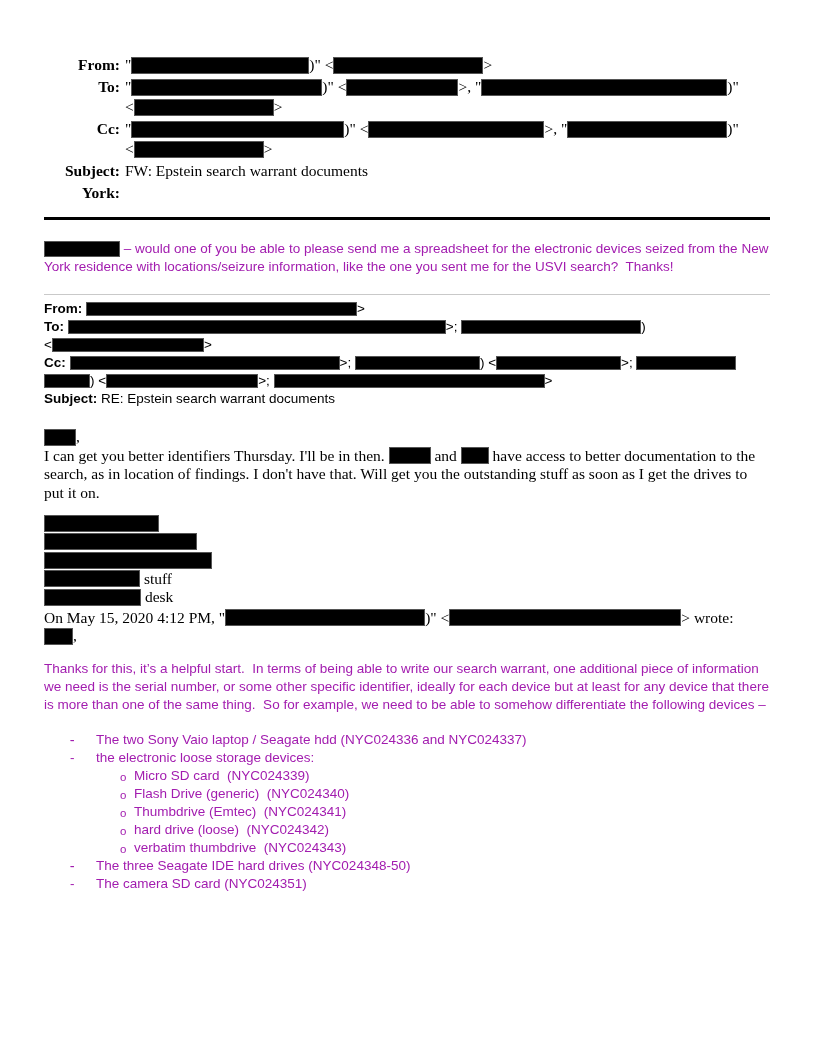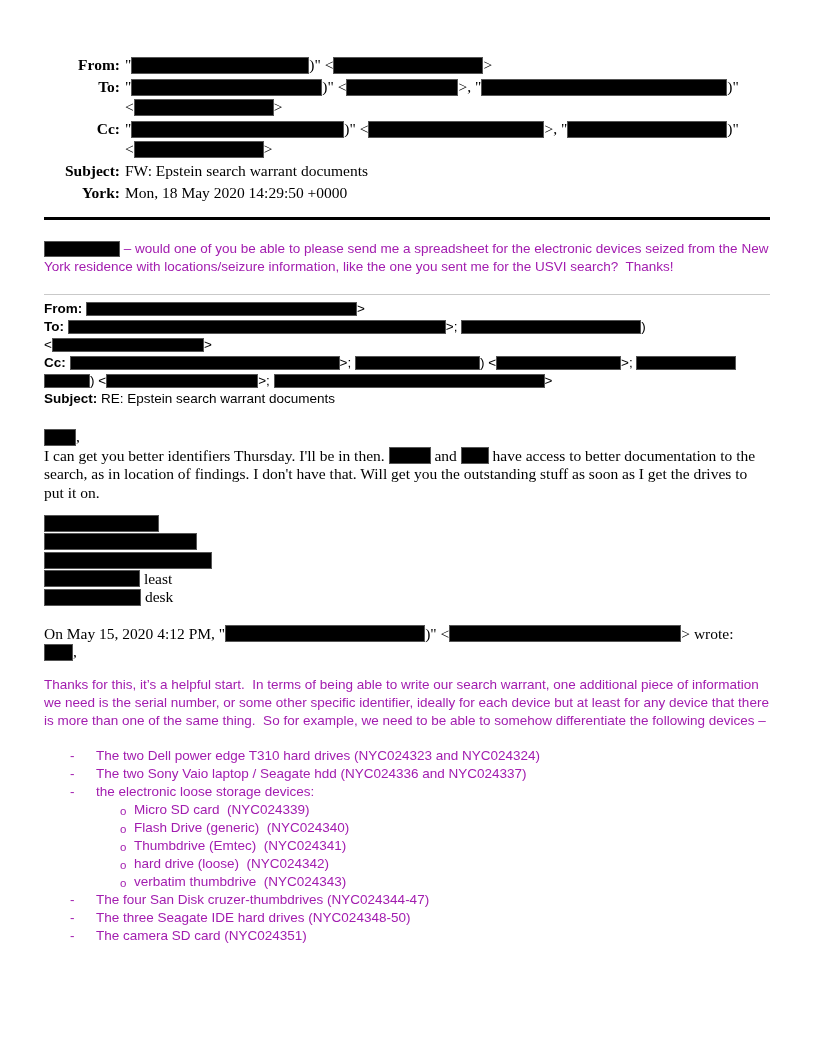--- a/index.html
+++ b/index.html
@@ -25,21 +25,21 @@
   .sans { font-family:"Liberation Sans","DejaVu Sans",sans-serif; font-size:13.5px; line-height:18px; }
   .blue { color:#a21caf; }
   .intro { margin-top:20px; white-space:pre-wrap; }
   .header2 { margin-top:5px; color:#000; }
   .h2row b { font-weight:700; }
   
   .reply { margin-top:20px; line-height:18.5px; }
   .reply p { line-height:18.5px; }
   .signature { margin-top:12px; }
   .sigline { line-height:18.5px; }
-  .quoteline { margin-top:18px; }
+  .quoteline { margin-top:2px; }
   
   .qpara { margin-top:14px; white-space:pre-wrap; }
   .qlist { margin-top:17px; }
   .li { position:relative; line-height:18px; white-space:pre-wrap; }
   .li1 { padding-left:52px; }
   .li1 > .bullet { position:absolute; left:26px; }
   .li2 { padding-left:90px; }
   .li2 > .bullet { position:absolute; left:76px; font-size:11.5px; top:1px; }
 </style>
 </head>
@@ -59,21 +59,20 @@
     <div class="h1row">
       <div class="h1label">Cc:</div>
       <div class="h1val"><span>"</span><span class="bar" style="width: 213px;"></span><span>)" &lt;</span><span class="bar" style="width: 176px;"></span><span>&gt;, "</span><span class="bar" style="width: 160px;"></span><span>)"</span><br><span>&lt;</span><span class="bar" style="width: 130px;"></span><span>&gt;</span></div>
     </div>
     <div class="h1row">
       <div class="h1label">Subject:</div>
       <div class="h1val">FW: Epstein search warrant documents</div>
     </div>
     <div class="h1row">
       <div class="h1label">York:</div>
-      <div class="h1val">Mon, 18 May 2020 14:29:50 +0000</div>
     </div>
   </div>
 
   <div class="rule-thick"></div>
 
   <div class="sans blue intro"><span class="bar" style="width: 76px;"></span><span> – would one of you be able to please send me a spreadsheet for the electronic devices seized from the New York residence with locations/seizure information, like the one you sent me for the USVI search?  Thanks!</span></div>
 
   <div class="rule-thin"></div>
 
   <div class="sans header2">
@@ -83,36 +82,36 @@
     <div class="h2row"><b>Subject:</b><span> RE: Epstein search warrant documents</span></div>
   </div>
 
   <div class="serif reply">
     <div><span class="bar" style="width: 32px;"></span><span>,</span></div>
     <p><span>I can get you better identifiers Thursday. I'll be in then. </span><span class="bar" style="width: 42px;"></span><span> and </span><span class="bar" style="width: 28px;"></span><span> have access to better documentation to the search, as in location of findings. I don't have that. Will get you the outstanding stuff as soon as I get the drives to put it on.</span></p>
     <div class="signature">
       <div class="sigline"><span class="bar" style="width: 115px;"></span></div>
       <div class="sigline"><span class="bar" style="width: 153px;"></span></div>
       <div class="sigline"><span class="bar" style="width: 168px;"></span></div>
-      <div class="sigline"><span class="bar" style="width: 96px;"></span><span> least</span></div>
+      <div class="sigline"><span class="bar" style="width: 96px;"></span><span> stuff</span></div>
       <div class="sigline"><span class="bar" style="width: 97px;"></span><span> desk</span></div>
     </div>
     <div class="quoteline"><span>On May 15, 2020 4:12 PM, "</span><span class="bar" style="width: 200px;"></span><span>)" &lt;</span><span class="bar" style="width: 232px;"></span><span>&gt; wrote:</span></div>
     <div><span class="bar" style="width: 29px;"></span><span>,</span></div>
   </div>
 
   <div class="sans blue qpara">Thanks for this, it’s a helpful start.  In terms of being able to write our search warrant, one additional piece of information we need is the serial number, or some other specific identifier, ideally for each device but at least for any device that there is more than one of the same thing.  So for example, we need to be able to somehow differentiate the following devices –</div>
 
   <div class="sans blue qlist">
-      <div class="li li1"><span class="bullet">-</span><span>The two Dell power edge T310 hard drives (NYC024323 and NYC024324)</span></div>
+      <div class="li li1"><span class="bullet">-</span></div>
       <div class="li li1"><span class="bullet">-</span><span>The two Sony Vaio laptop / Seagate hdd (NYC024336 and NYC024337)</span></div>
       <div class="li li1"><span class="bullet">-</span><span>the electronic loose storage devices:</span></div>
       <div class="li li2"><span class="bullet">o</span><span>Micro SD card  (NYC024339)</span></div>
       <div class="li li2"><span class="bullet">o</span><span>Flash Drive (generic)  (NYC024340)</span></div>
       <div class="li li2"><span class="bullet">o</span><span>Thumbdrive (Emtec)  (NYC024341)</span></div>
       <div class="li li2"><span class="bullet">o</span><span>hard drive (loose)  (NYC024342)</span></div>
       <div class="li li2"><span class="bullet">o</span><span>verbatim thumbdrive  (NYC024343)</span></div>
-      <div class="li li1"><span class="bullet">-</span><span>The four San Disk cruzer-thumbdrives (NYC024344-47)</span></div>
+      <div class="li li1"><span class="bullet">-</span></div>
       <div class="li li1"><span class="bullet">-</span><span>The three Seagate IDE hard drives (NYC024348-50)</span></div>
       <div class="li li1"><span class="bullet">-</span><span>The camera SD card (NYC024351)</span></div>
     </div>
 
 </div>
 
 </body></html>

